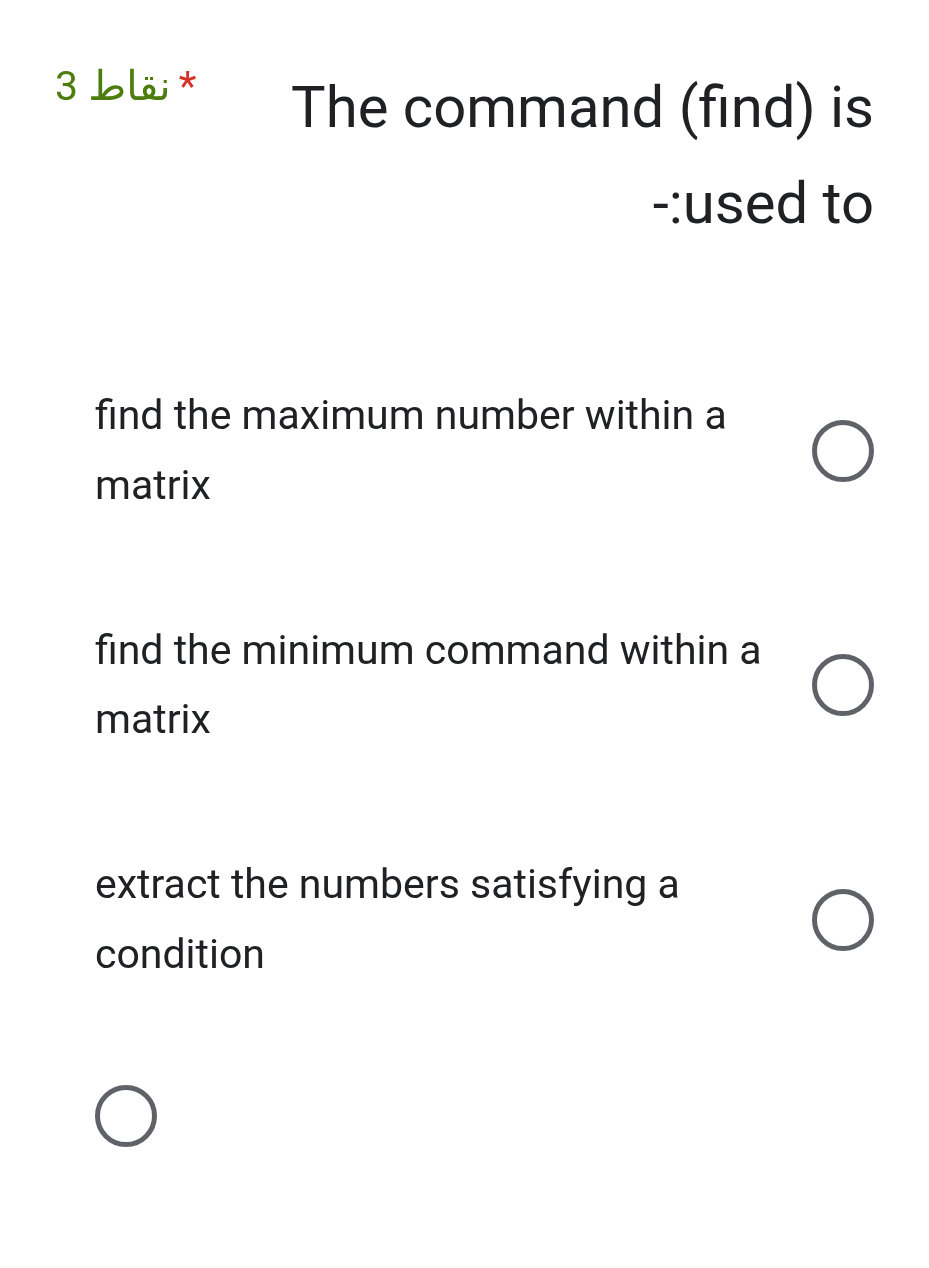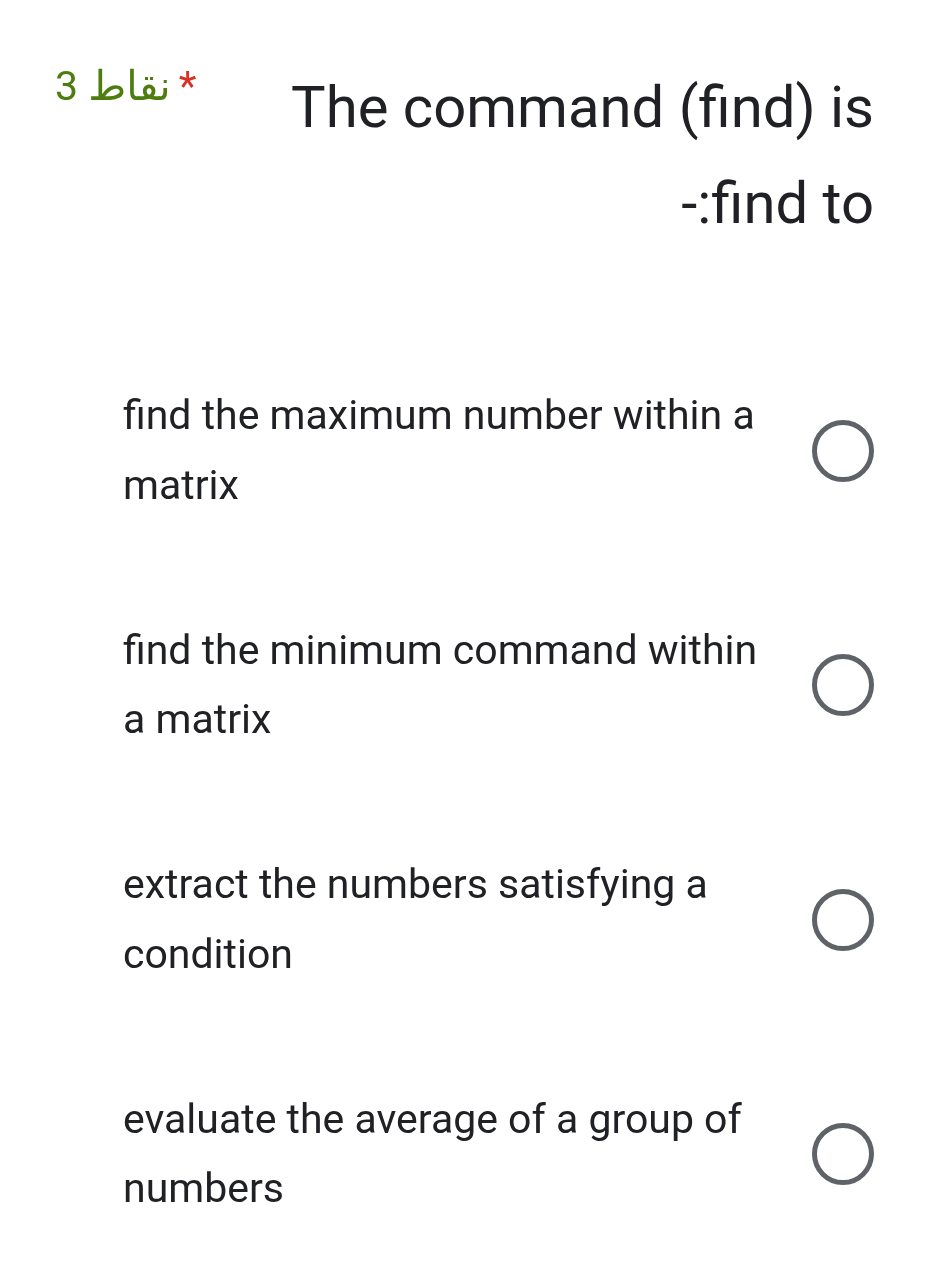--- a/index.html
+++ b/index.html
@@ -55,41 +55,40 @@
       justify-content: space-between;
       gap: 30px;
       cursor: pointer;
     }
     .option-label {
       font-size: 41px;
       color: #202124;
       line-height: 1.7;
       flex: 1;
       font-weight: 400;
-      margin-left: 28px;
     }
     .radio-circle {
       width: 62px;
       height: 62px;
       border: 5px solid #5f6368;
       border-radius: 50%;
       flex-shrink: 0;
       background: #ffffff;
     }
   </style>
 </head>
 <body>
 
 <div class="question-header">
   <div>
     <span class="points-badge">3 نقاط</span><span class="required-asterisk">*</span>
   </div>
   <div class="question-text-wrapper">
     <div class="question-text">The command (find) is</div>
-    <div class="question-text">-:find to</div>
+    <div class="question-text">-:used to</div>
   </div>
 </div>
 
 <div class="options-list">
 
   <div class="option-row">
     <span class="option-label">find the maximum number within a matrix</span>
     <span class="radio-circle"></span>
   </div>
 
@@ -97,17 +96,16 @@
     <span class="option-label">find the minimum command within a matrix</span>
     <span class="radio-circle"></span>
   </div>
 
   <div class="option-row">
     <span class="option-label">extract the numbers satisfying a condition</span>
     <span class="radio-circle"></span>
   </div>
 
   <div class="option-row">
-    <span class="option-label">evaluate the average of a group of numbers</span>
     <span class="radio-circle"></span>
   </div>
 
 </div>
 
 </body></html>

